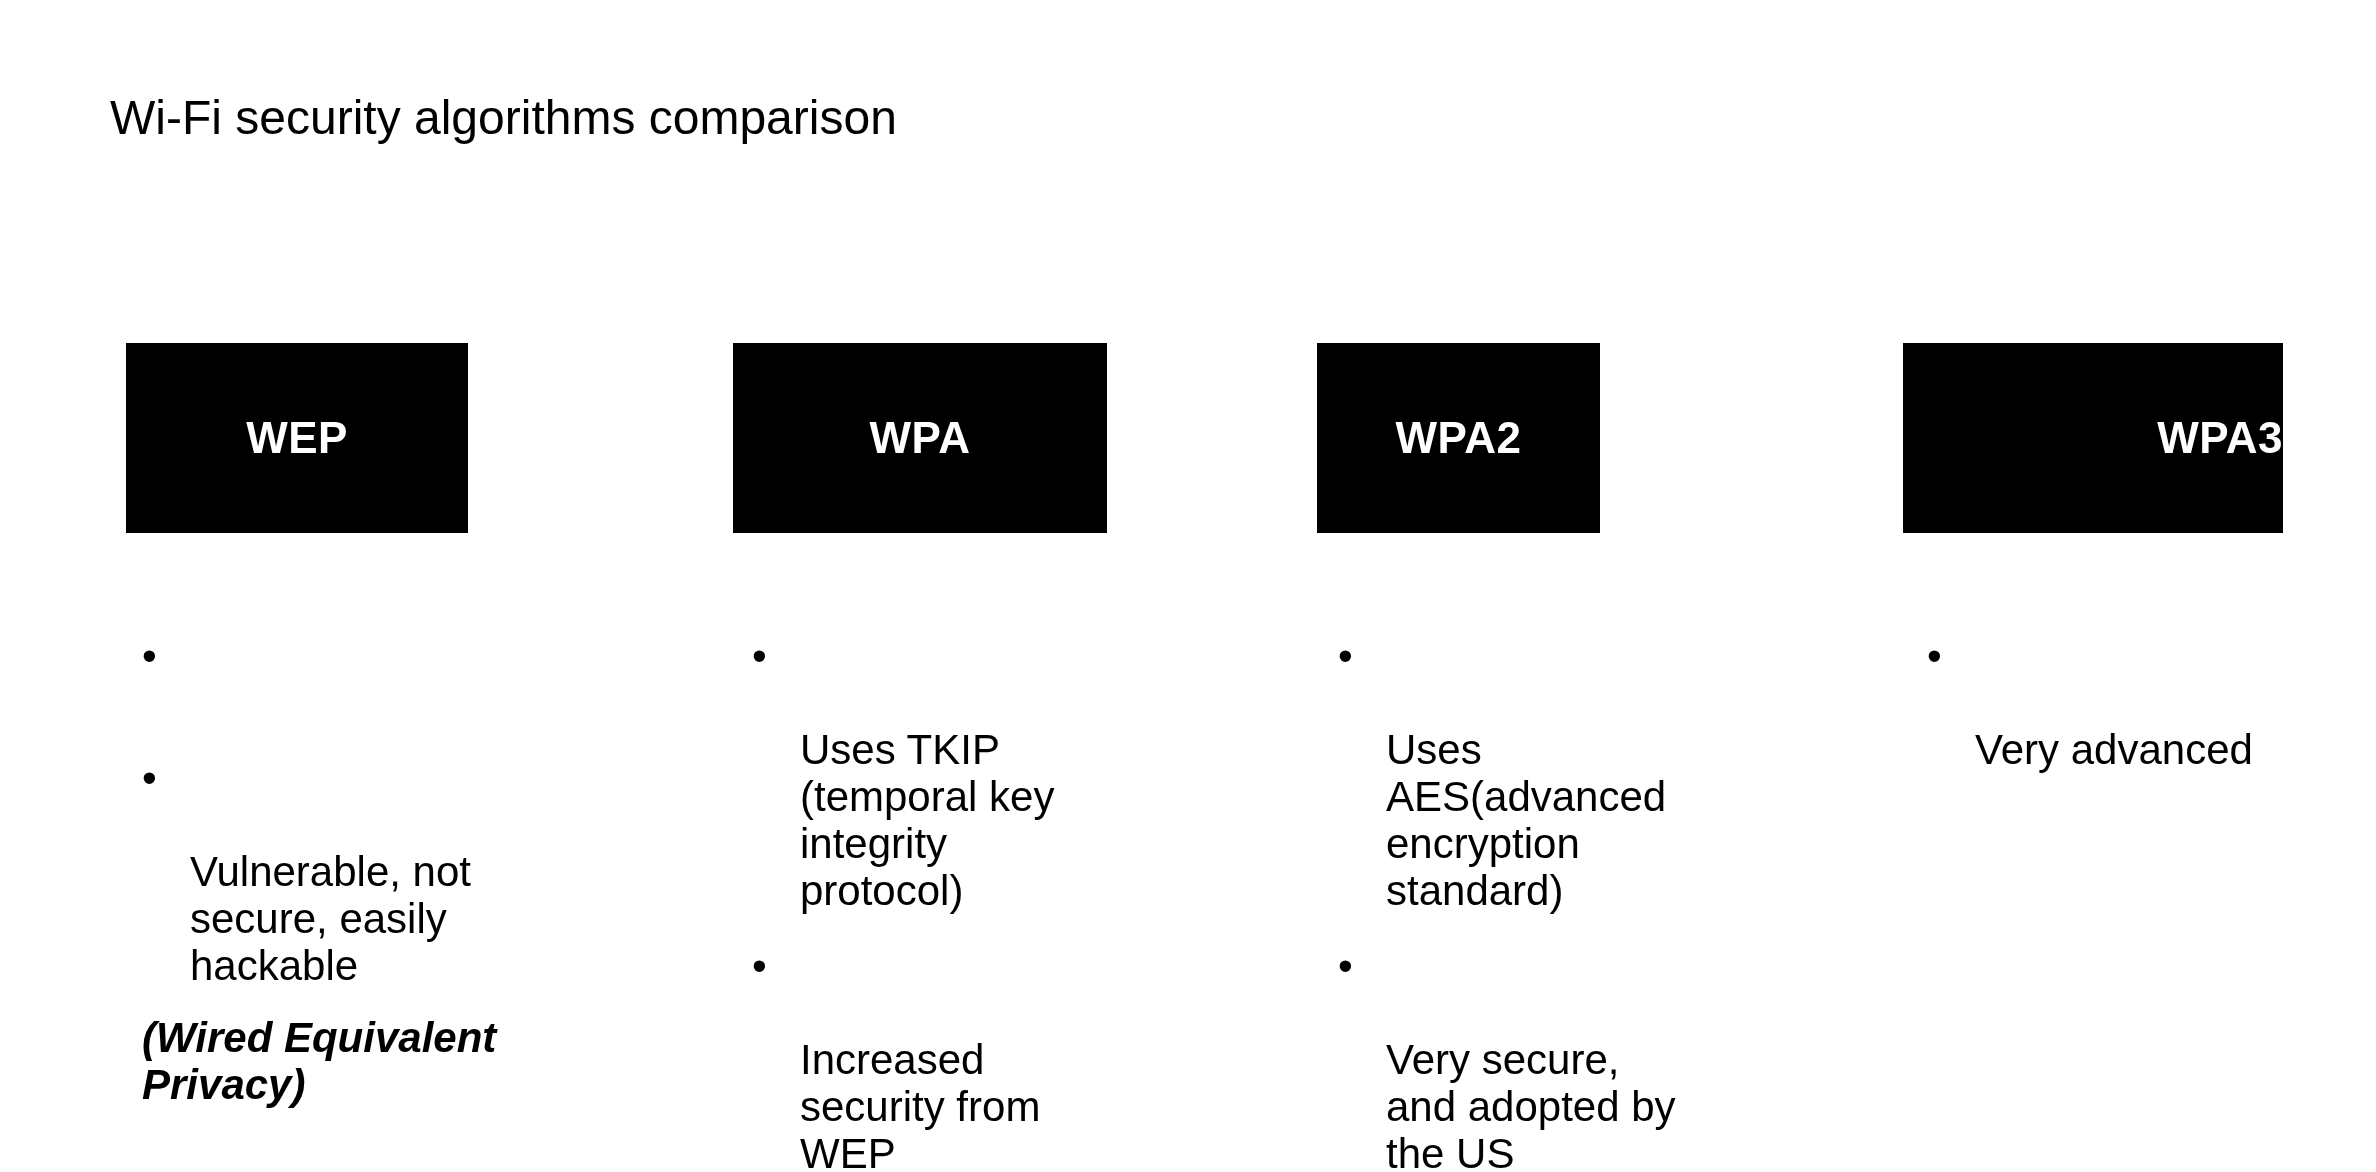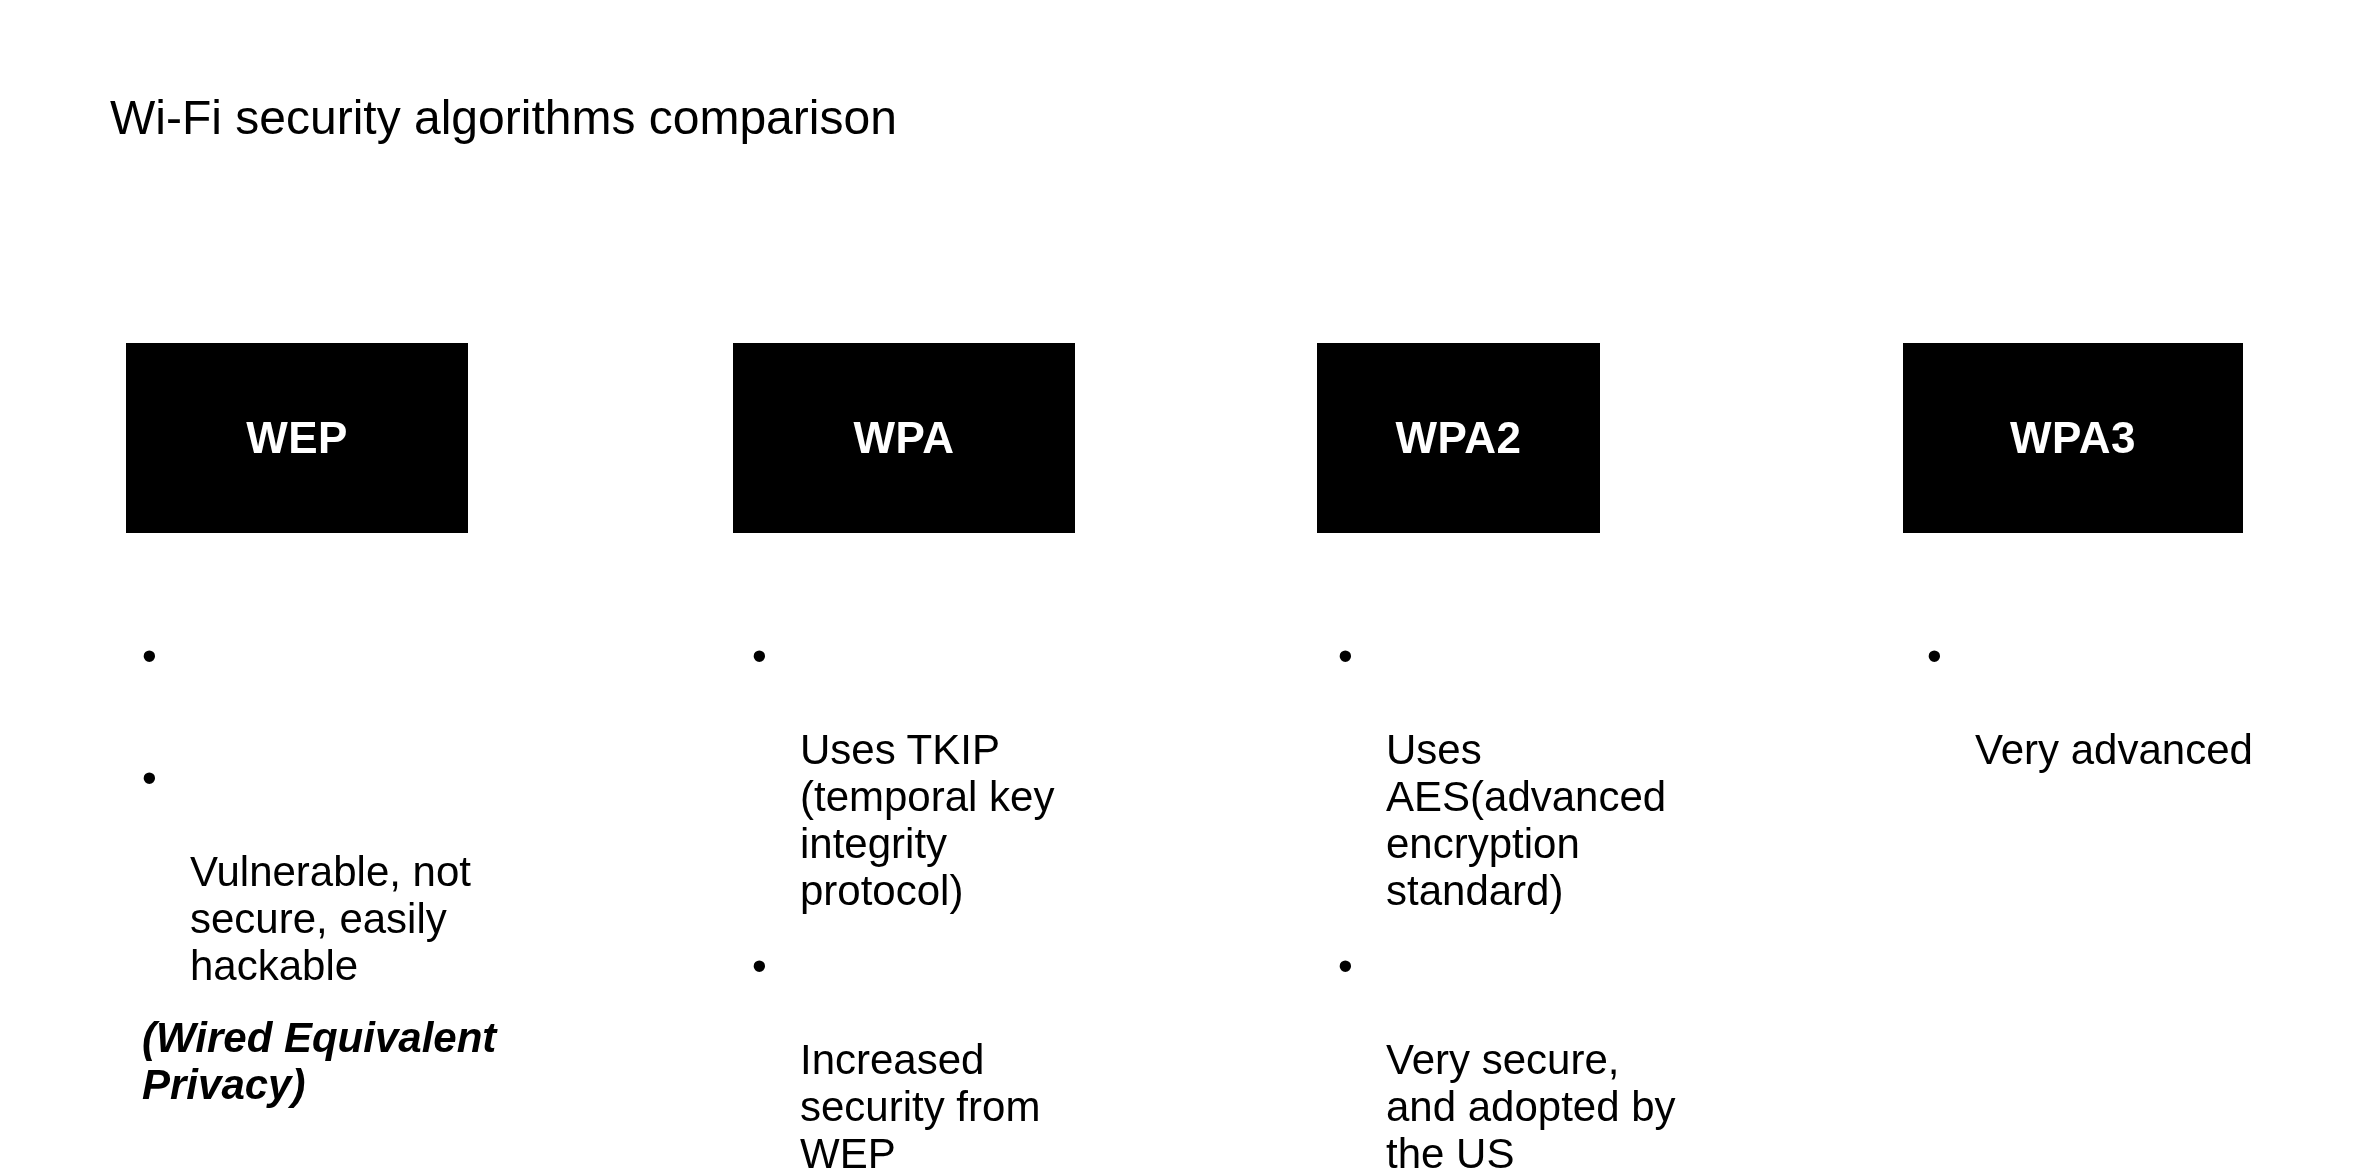--- a/index.html
+++ b/index.html
@@ -69,27 +69,27 @@
 </head>
 <body>
 
 <div class="slide">
 
   <div class="page-title">Wi-Fi security algorithms comparison</div>
 
   <div class="col-box" style="left:126px; width:342px;">
     <span class="box-label">WEP</span>
   </div>
-  <div class="col-box" style="left:733px; width:342px;">
+  <div class="col-box" style="left:733px; width:374px;">
     <span class="box-label">WPA</span>
   </div>
   <div class="col-box" style="left:1317px; width:283px;">
     <span class="box-label">WPA2</span>
   </div>
-  <div class="col-box" style="left:1903px; width:340px;">
+  <div class="col-box" style="left:1903px; width:380px;justify-content:flex-end;">
     <span class="box-label">WPA3</span>
   </div>
 
   <div class="col-content" style="left:142px;">
     <ul class="bullets">
       <li class="bullet-item">
         <span class="marker">•</span>
       </li>
       <li class="bullet-item">
         <span class="marker">•</span>

